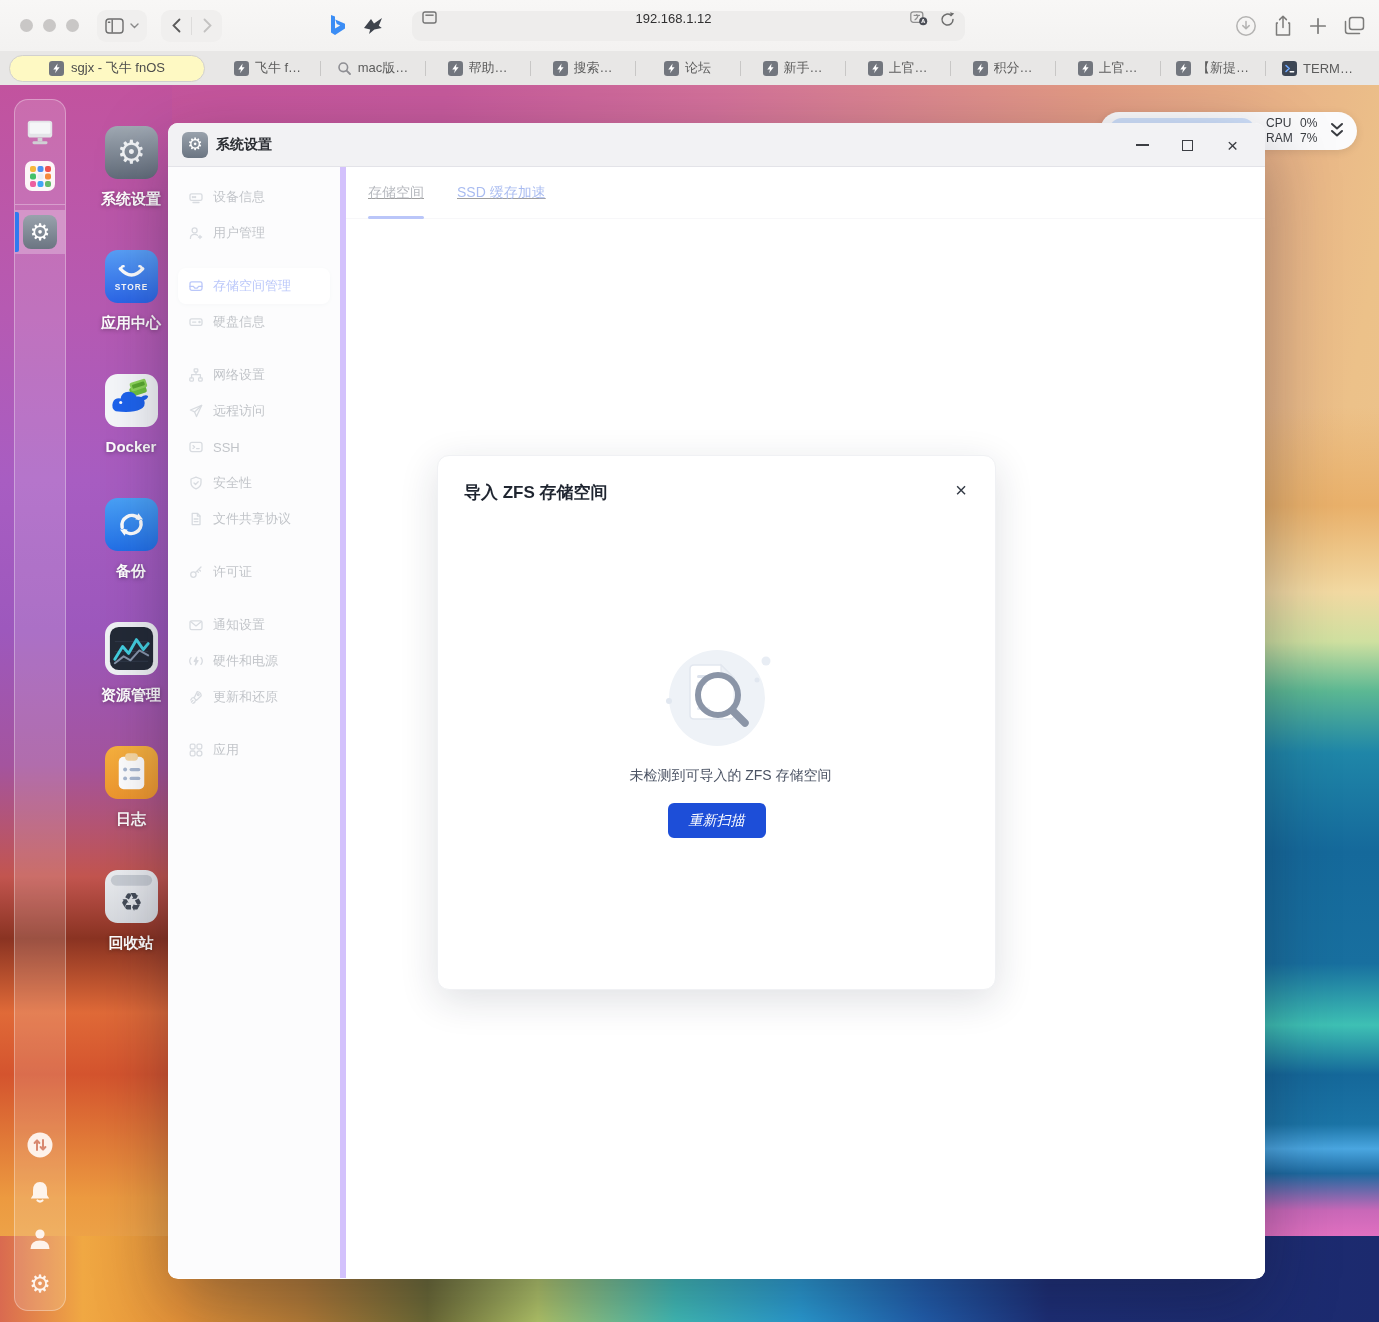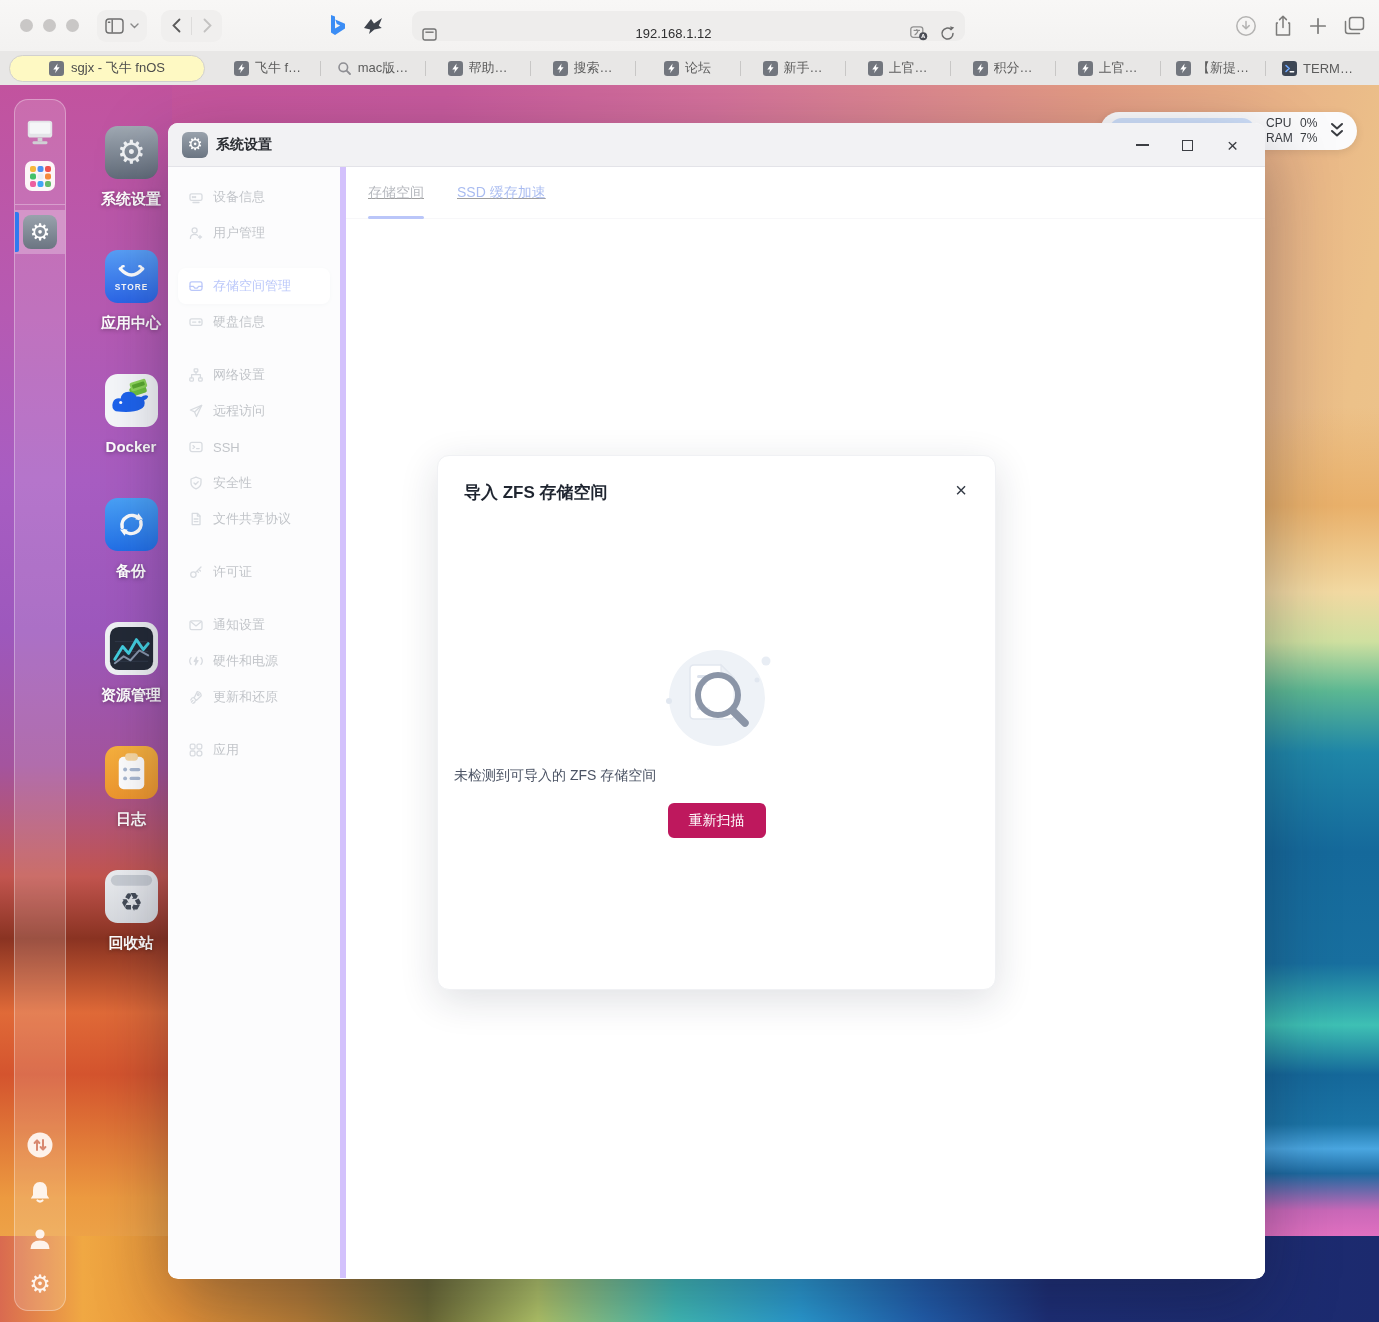--- a/index.html
+++ b/index.html
@@ -8,21 +8,21 @@
 
   
   .toolbar{position:absolute;left:0;top:0;width:1379px;height:51px;background:linear-gradient(#f8f7f6,#f3f2f1);display:flex;align-items:center;}
   .lights{display:flex;gap:10px;margin-left:20px;}
   .light{width:13px;height:13px;border-radius:50%;background:#c9c7c6;}
   .pillbtn{background:#f0efee;height:32px;border-radius:9px;display:flex;align-items:center;padding:0 8px;margin-left:18px;gap:6px;}
   .nav-arrows{background:#f0efee;height:32px;border-radius:9px;display:flex;align-items:center;margin-left:14px;}
   .nav-arrows .sep{width:1px;height:18px;background:#dddcdb;}
   .nav-a{width:30px;display:flex;justify-content:center;}
   .ext{margin-left:14px;width:22px;display:flex;justify-content:center;}
-  .urlbar{position:absolute;left:412px;top:11px;width:553px;height:30px;background:#eeedec;border-radius:9px;display:flex;align-items:flex-end;padding:0 10px;}
+  .urlbar{position:absolute;left:412px;top:11px;width:553px;height:30px;background:#eeedec;border-radius:9px;display:flex;align-items:flex-start;padding:0 10px;}
   .url-text{flex:1;text-align:center;font-size:13px;color:#2f2f30;}
   .tb-right{position:absolute;right:14px;top:0;height:51px;display:flex;align-items:center;gap:17px;}
 
   
   .tabstrip{position:absolute;left:0;top:51px;width:1379px;height:34px;background:#e8e7e6;display:flex;align-items:center;padding:0 9px;}
   .btab-active{width:196px;height:27px;border:1px solid #d1d0cf;background:#fef9c3;border-radius:14px;display:flex;align-items:center;justify-content:center;gap:7px;flex:none;}
   .btab{flex:1;height:27px;display:flex;align-items:center;justify-content:center;gap:6px;min-width:0;position:relative;}
   .btab + .btab::before{content:'';position:absolute;left:0;top:6px;width:1px;height:15px;background:#c8c7c6;}
   .btab-label{font-size:13px;color:#5c5c5c;white-space:nowrap;overflow:hidden;}
   .btab-active .btab-label{color:#4c4c4c;}
@@ -79,22 +79,22 @@
   .ctab{position:relative;font-size:14px;color:#1d4ed8;height:52px;display:flex;align-items:center;}
   .ctab.active{color:#3e4553;}
   .ctab.active::after{content:'';position:absolute;left:0;right:0;bottom:0;height:3px;border-radius:2px;background:#4a6bf0;}
   .dim{position:absolute;left:0;top:0;right:0;bottom:0;background:rgba(255,255,255,0.62);z-index:5;}
 
   
   .modal{position:absolute;left:269px;top:332px;width:559px;height:535px;background:#fff;border-radius:12px;border:1px solid #f0f1f4;box-shadow:0 10px 38px rgba(25,35,60,0.14);z-index:6;}
   .modal-title{position:absolute;left:26px;top:25px;font-size:17px;font-weight:600;color:#1f2530;}
   .modal-x{position:absolute;right:22px;top:22px;width:24px;height:24px;display:flex;align-items:center;justify-content:center;color:#333a45;font-size:20px;}
   .illus{position:absolute;left:50%;top:183px;transform:translateX(-50%);}
-  .empty-txt{position:absolute;left:4px;right:0;top:311px;text-align:left;font-size:14px;color:#4b5364;padding-left:12px;}
-  .rescan{position:absolute;left:50%;top:347px;transform:translateX(-50%);background:#be185d;color:#fff;font-size:14px;border:none;border-radius:6px;padding:9px 21px;height:35px;}
+  .empty-txt{position:absolute;left:16px;right:0;top:311px;text-align:center;font-size:14px;color:#4b5364;padding-left:12px;}
+  .rescan{position:absolute;left:50%;top:347px;transform:translateX(-50%);background:#1d4ed8;color:#fff;font-size:14px;border:none;border-radius:6px;padding:9px 21px;height:35px;font-style:italic;}
 
   svg{display:block;}
 </style>
 </head>
 <body>
 
 <div class="screen">
 
   <div class="toolbar">
     <div class="lights">

